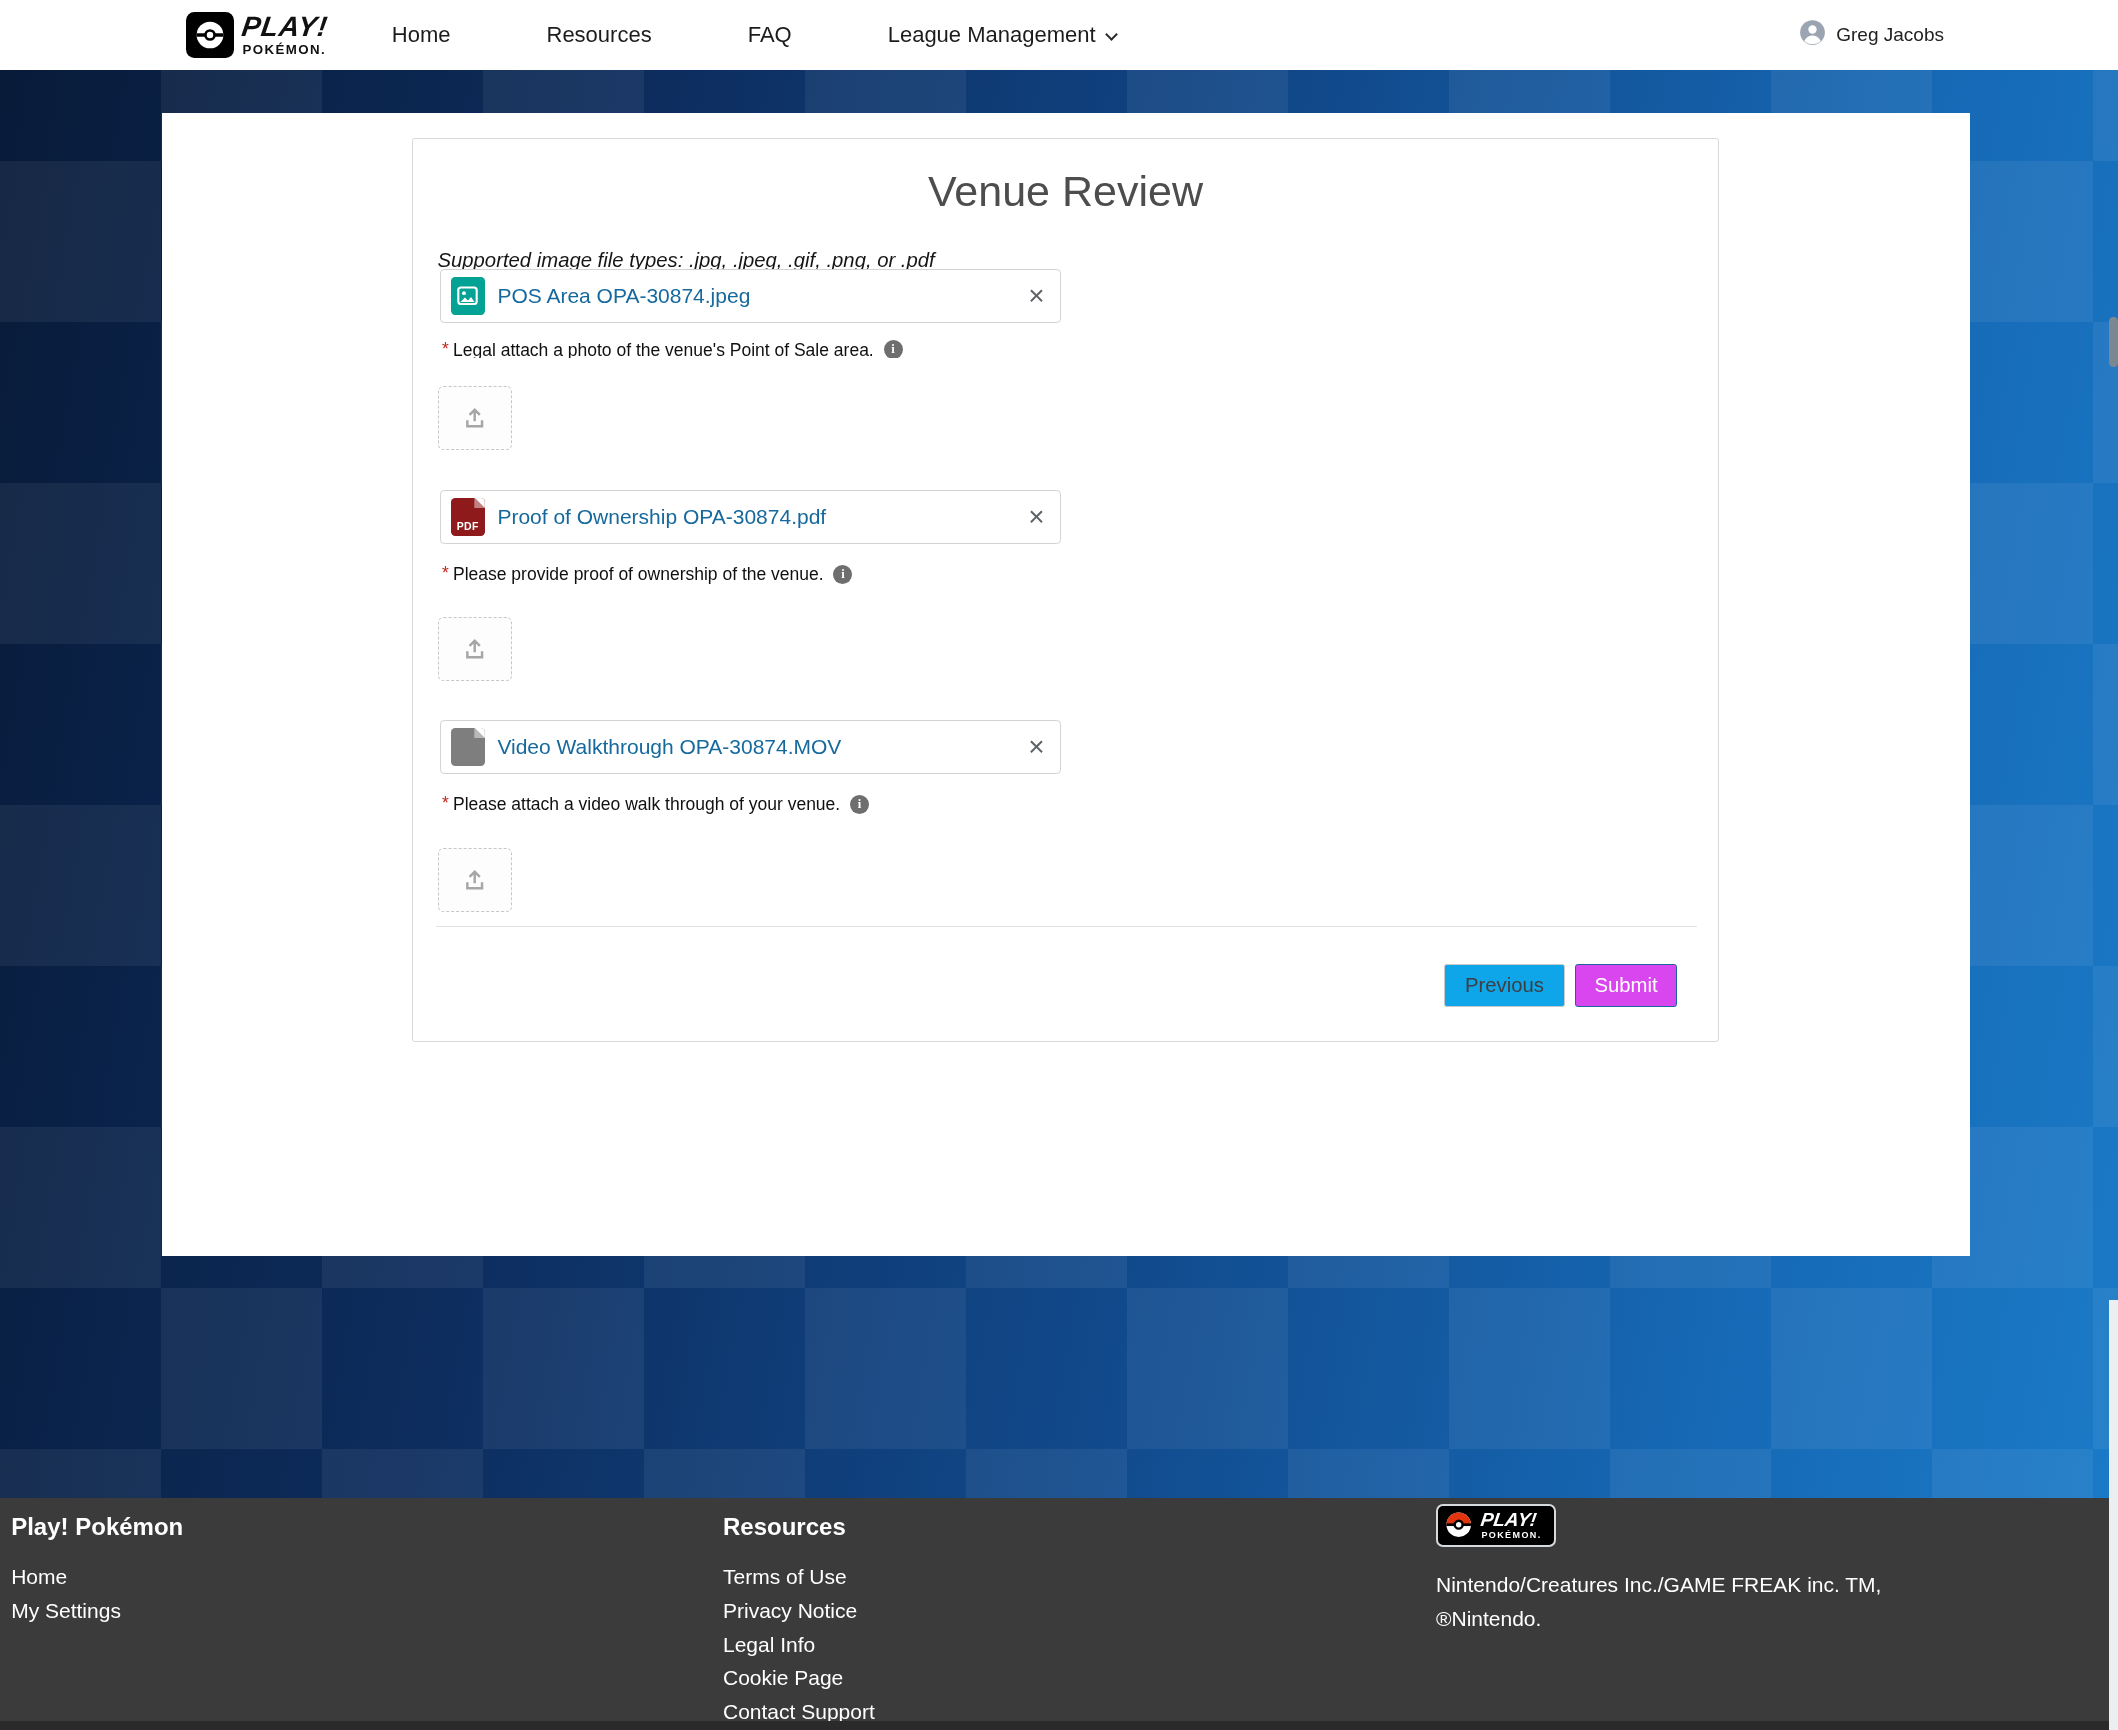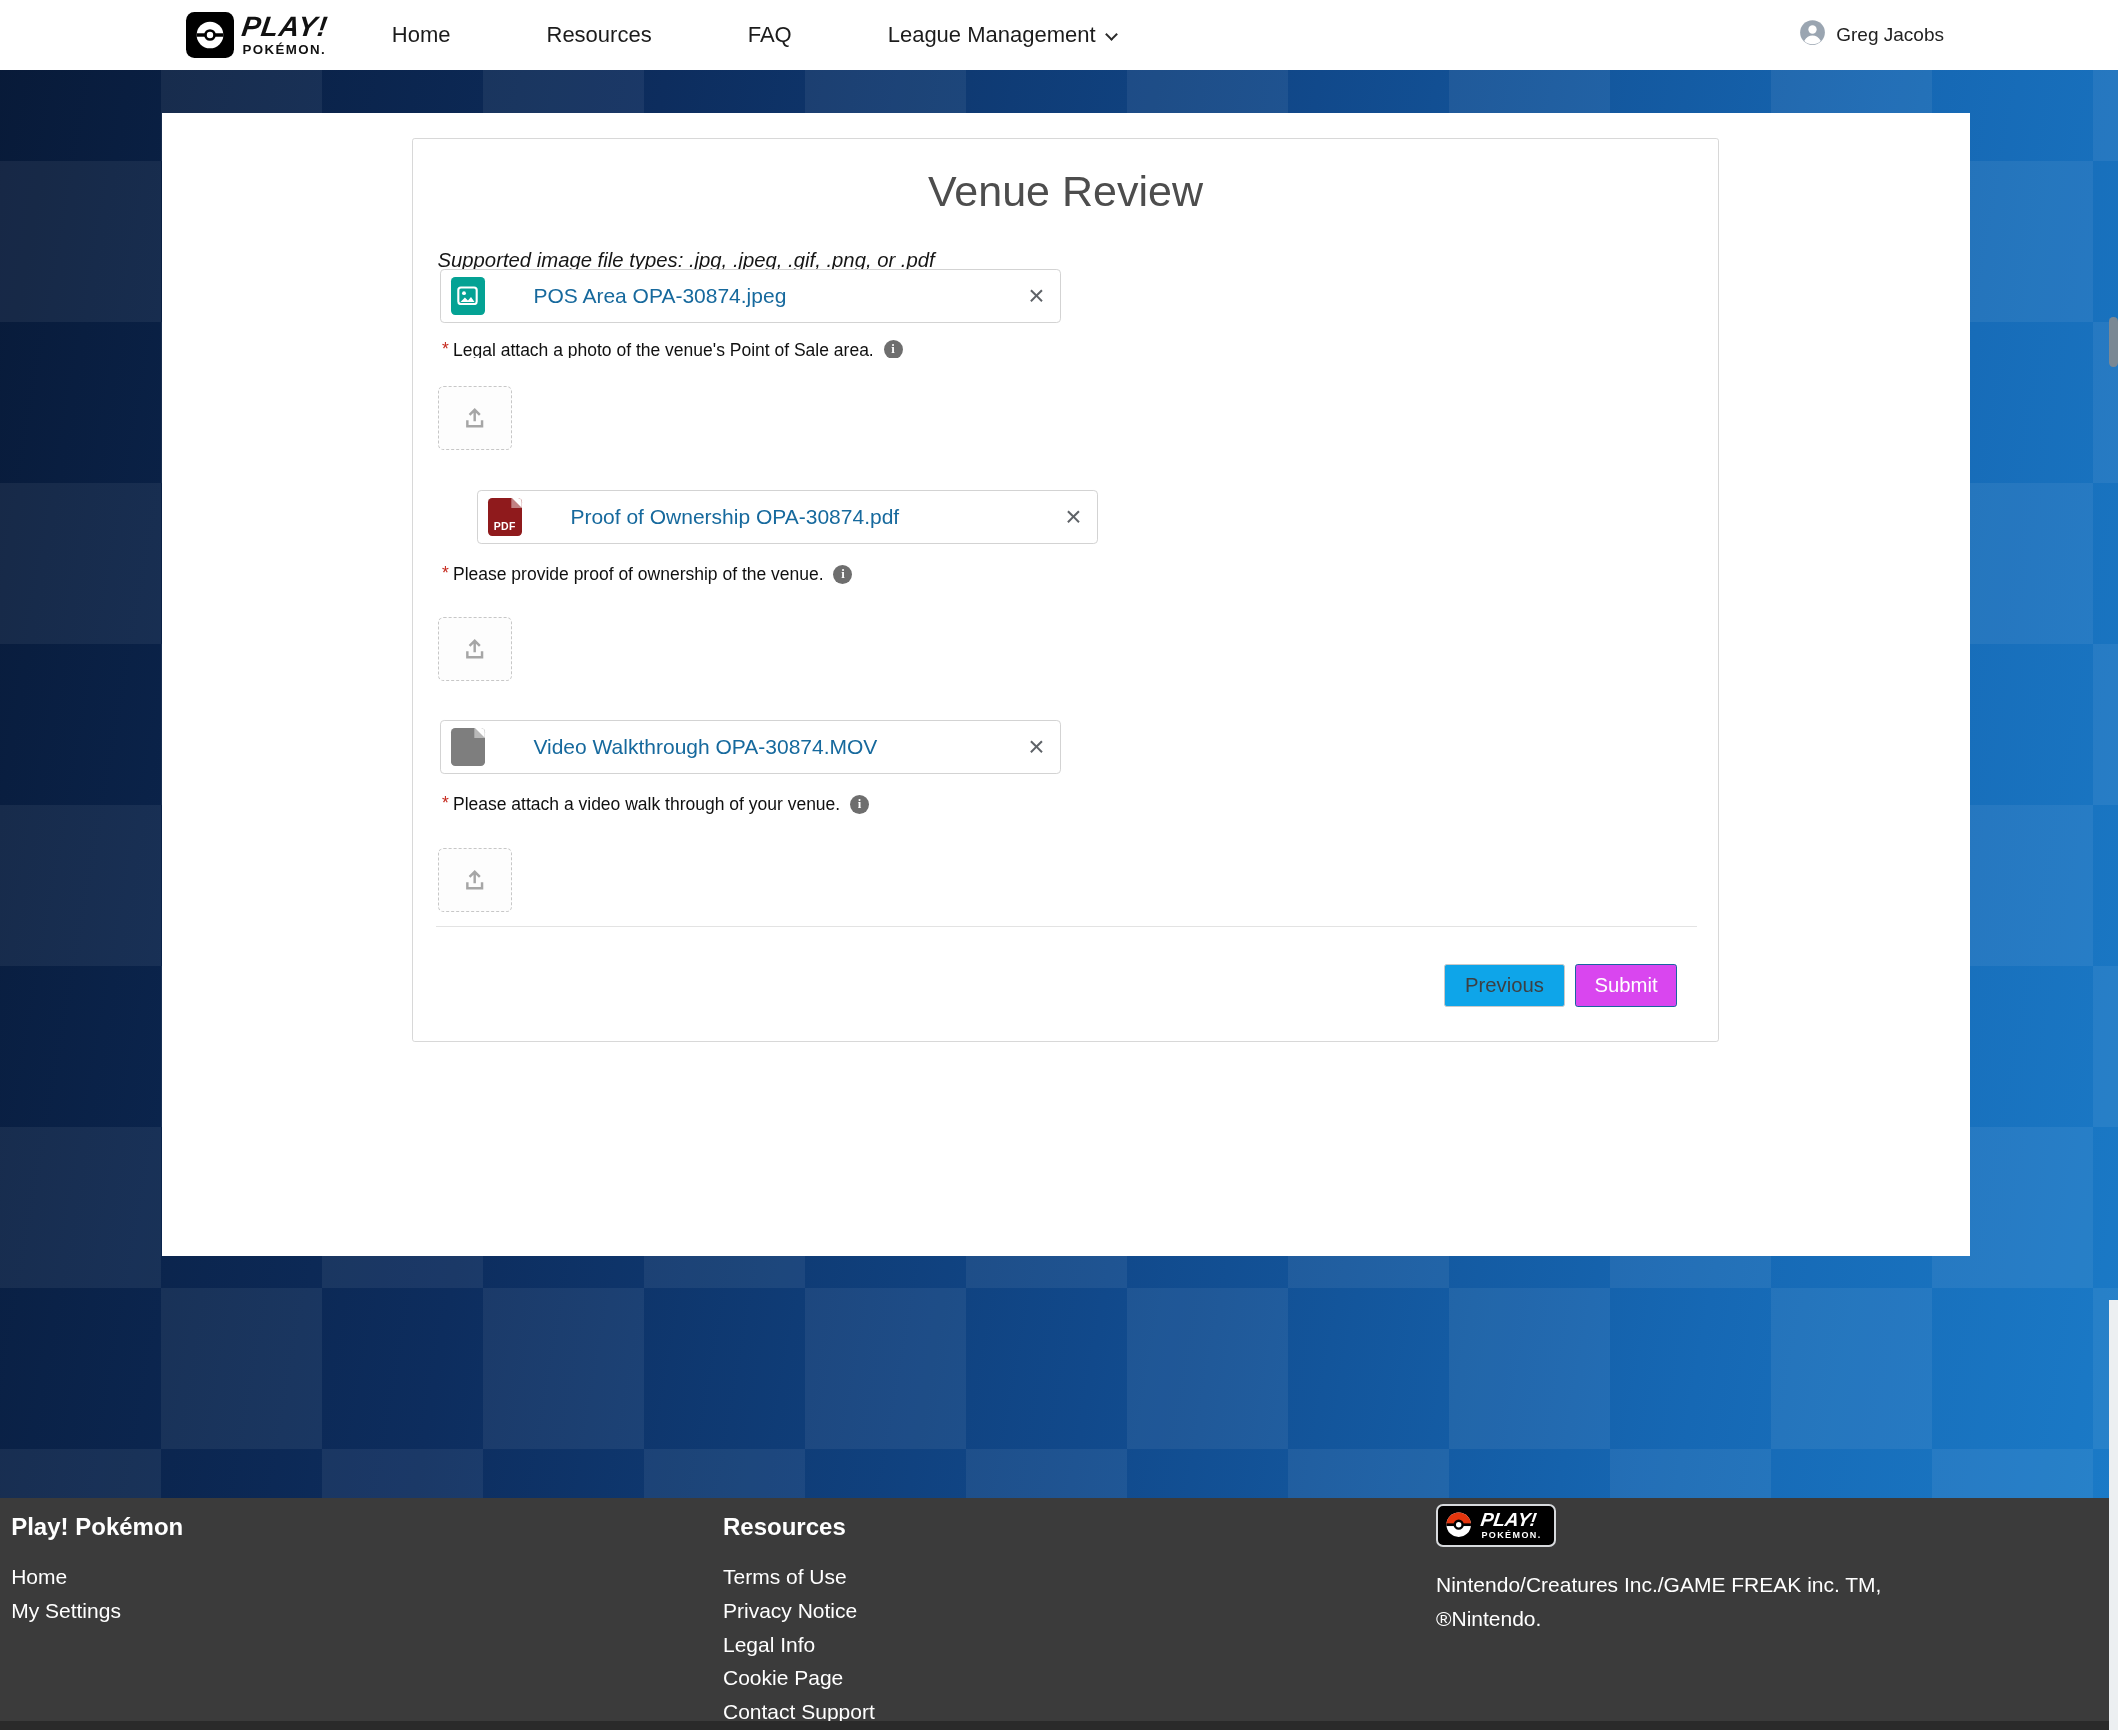--- a/index.html
+++ b/index.html
@@ -26,22 +26,22 @@
   .nav-links a { font-size:22px; color:#1c1c1c; text-decoration:none; cursor:pointer; white-space:nowrap; }
   .chev { display:inline-block; width:9px; height:9px; border-right:2.1px solid #2b2b2b; border-bottom:2.1px solid #2b2b2b; transform:rotate(45deg); margin-left:11.2px; margin-bottom:3.5px; vertical-align:middle; }
   .user { position:absolute; right:175px; top:0; height:70px; display:flex; align-items:center; gap:9.8px; font-size:19px; color:#222; cursor:pointer; }
 
   
   .content-shell { position:absolute; left:162px; top:113px; width:1808px; height:1143px; background:#fff; }
   .card { position:absolute; left:250px; top:24.5px; width:1307px; height:904px; border:0.7px solid #d8d8d8; border-radius:2.8px; background:#fff; }
   .page-title { position:absolute; top:28px; left:0; right:0; text-align:center; font-size:43px; font-weight:400; color:#4d4d4d; margin:0; }
   .note { position:absolute; top:109px; left:24.5px; margin:0; font-style:italic; font-size:20.3px; line-height:25px; color:#161616; z-index:1; }
 
-  .chip { position:absolute; left:27px; width:621px; height:54px; background:#fff; border:0.7px solid #d3d3d3; border-radius:4.2px; display:flex; align-items:center; padding:0 14px 0 9.8px; z-index:2; cursor:pointer;gap:36px; }
-  .chip-1 { top:130px; } .chip-2 { top:351px;margin-left:37px; } .chip-3 { top:581px; }
+  .chip { position:absolute; left:27px; width:621px; height:54px; background:#fff; border:0.7px solid #d3d3d3; border-radius:4.2px; display:flex; align-items:center; padding:0 14px 0 9.8px; z-index:2; cursor:pointer; }
+  .chip-1 { top:130px; } .chip-2 { top:351px; } .chip-3 { top:581px; }
 
   .doc { position:relative; width:34px; height:38px; border-radius:4.2px; flex:none; display:flex; align-items:center; justify-content:center; overflow:hidden; }
   .doc-image   { background:#04a294; }
   .doc-pdf     { background:#8f1a1c; }
   .doc-unknown { background:#7e7e7e; }
   .fold::before { content:""; position:absolute; top:0; right:0; width:10.5px; height:10.5px; background:#fff; clip-path:polygon(0 0,100% 0,100% 100%); }
   .fold::after  { content:""; position:absolute; top:0; right:0; width:10.5px; height:10.5px; background:rgba(255,255,255,0.45); clip-path:polygon(0 0,0 100%,100% 100%); }
   .doc-badge { position:absolute; bottom:3.5px; left:0; right:0; text-align:center; color:#fff; font-size:10.5px; font-weight:bold; letter-spacing:0.4px; }
 
   .file-link { margin-left:12.6px; font-size:21px; color:#16699d; text-decoration:none; flex:1; white-space:nowrap; overflow:hidden; }

